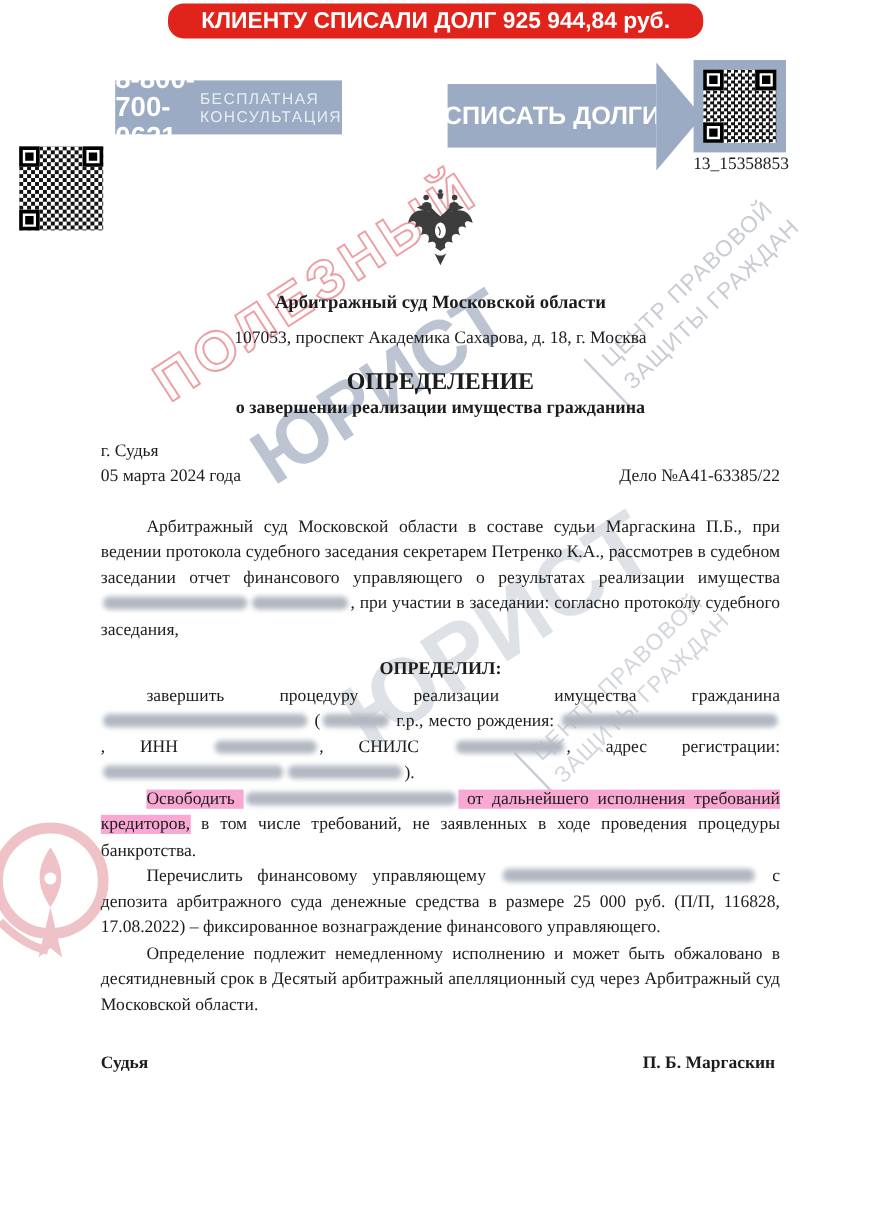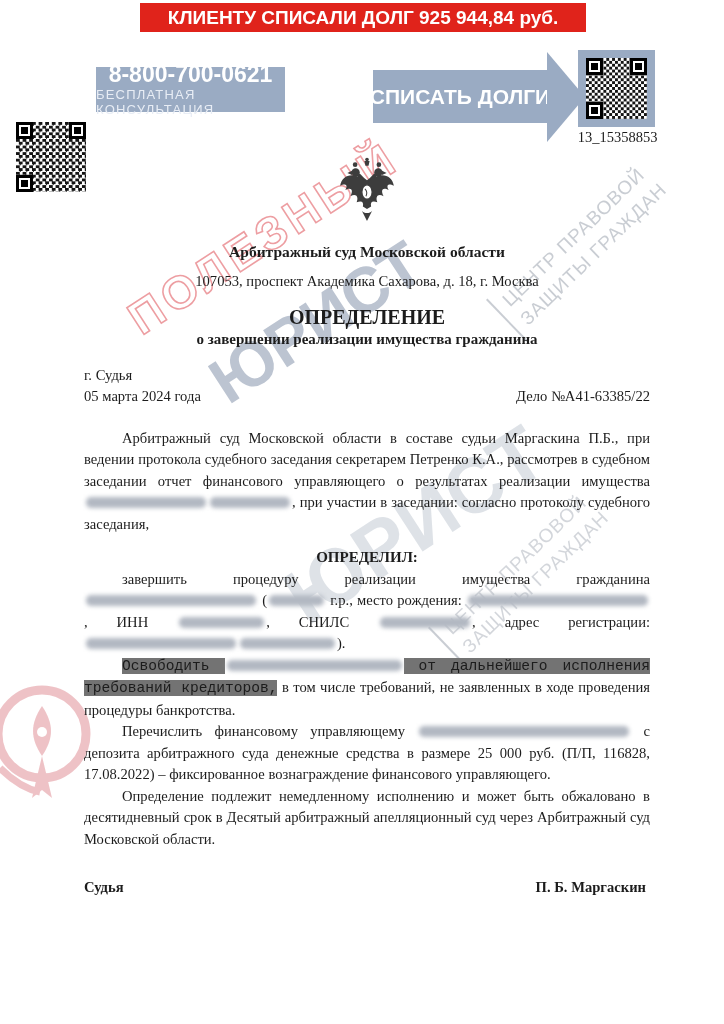--- a/index.html
+++ b/index.html
@@ -2,23 +2,23 @@
 <html><head>
 <meta charset="utf-8">
 <style>
   html,body{margin:0;padding:0;background:#fff;}
   .page{position:relative;width:724px;height:1024px;background:#fff;overflow:hidden;
         font-family:"Liberation Serif","DejaVu Serif",serif;color:#1c1c1c;}
 
   
   .top-banner{position:absolute;left:140px;top:3px;width:446px;height:29px;
       background:#e0231b;color:#fff;display:flex;align-items:center;justify-content:center;
-      font-family:"Liberation Sans","DejaVu Sans",sans-serif;font-weight:bold;font-size:19px;z-index:5;}
+      font-family:"Liberation Sans","DejaVu Sans",sans-serif;font-weight:bold;font-size:19px;z-index:5;border-radius:13px;}
   .phone-banner{position:absolute;left:96px;top:67px;width:189px;height:45px;background:#9aabc3;
-      display:flex;flex-direction:column;align-items:center;justify-content:center;z-index:5;
+      display:flex;align-items:center;justify-content:center;z-index:5;
       font-family:"Liberation Sans","DejaVu Sans",sans-serif;color:#fff;cursor:pointer;}
   .phone-number{font-size:23px;font-weight:bold;line-height:1.05;}
   .phone-sub{font-size:13px;color:#e8edf5;letter-spacing:1.2px;margin-top:1px;}
   .cta-arrow{position:absolute;left:373px;top:70px;z-index:5;cursor:pointer;}
   .cta-body{position:absolute;left:0;top:0;width:174px;height:53px;background:#9aabc3;
       display:flex;align-items:center;justify-content:center;color:#fff;font-weight:bold;
       font-family:"Liberation Sans","DejaVu Sans",sans-serif;font-size:21px;white-space:nowrap;}
   .cta-head{position:absolute;left:174px;top:-18px;width:0;height:0;
       border-top:45px solid transparent;border-bottom:45px solid transparent;border-left:38px solid #9aabc3;}
 
@@ -63,21 +63,21 @@
   .court-line{text-align:center;font-size:14.6px;line-height:1.15;margin-top:12px;}
   .doc-title{text-align:center;font-weight:bold;font-size:20px;margin-top:15px;line-height:1.2;}
   .doc-subtitle{text-align:center;font-weight:bold;font-size:15px;line-height:1.2;margin-top:1px;}
   .meta{margin-top:17px;}
   .meta-row{display:flex;justify-content:space-between;}
   .para{margin:0;text-align:justify;text-indent:38px;}
   .para.first{margin-top:20px;}
   .resolution-heading{text-align:center;font-weight:bold;margin-top:12px;font-size:15px;}
   .redacted{display:inline-block;height:11px;background:#b2b8c2;border-radius:5px;
       filter:blur(2.2px);vertical-align:baseline;margin:0 2px -1px 2px;}
-  .hl{background:#737373;font-family:Liberation Mono, monospace;}
+  .hl{background:#f9a8d4;}
   .signature{display:flex;justify-content:space-between;font-weight:bold;margin-top:27px;
       padding-right:4px;}
 </style>
 </head>
 <body>
 
 <div class="page">
 
   <div class="top-banner">КЛИЕНТУ СПИСАЛИ ДОЛГ 925 944,84 руб.</div>
 

